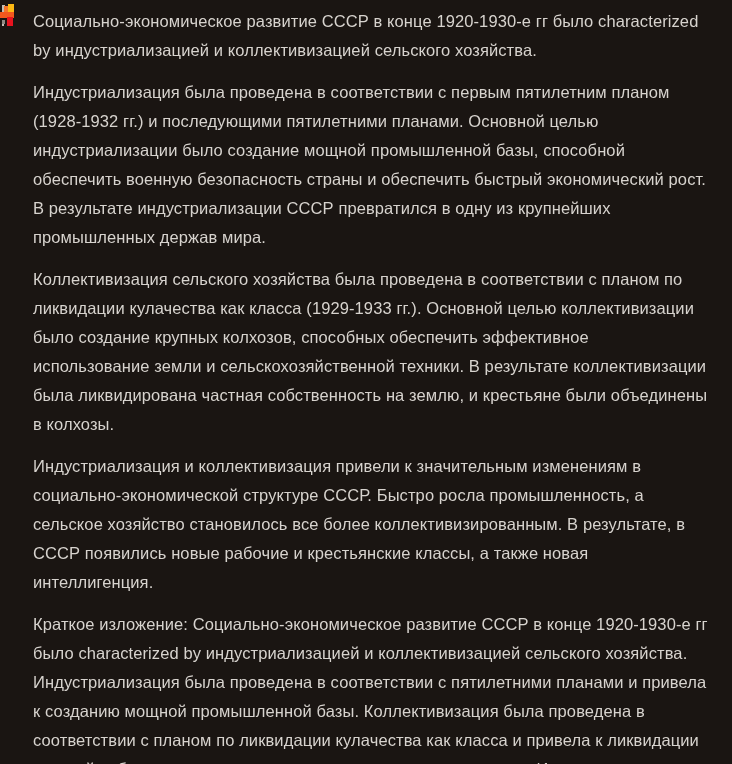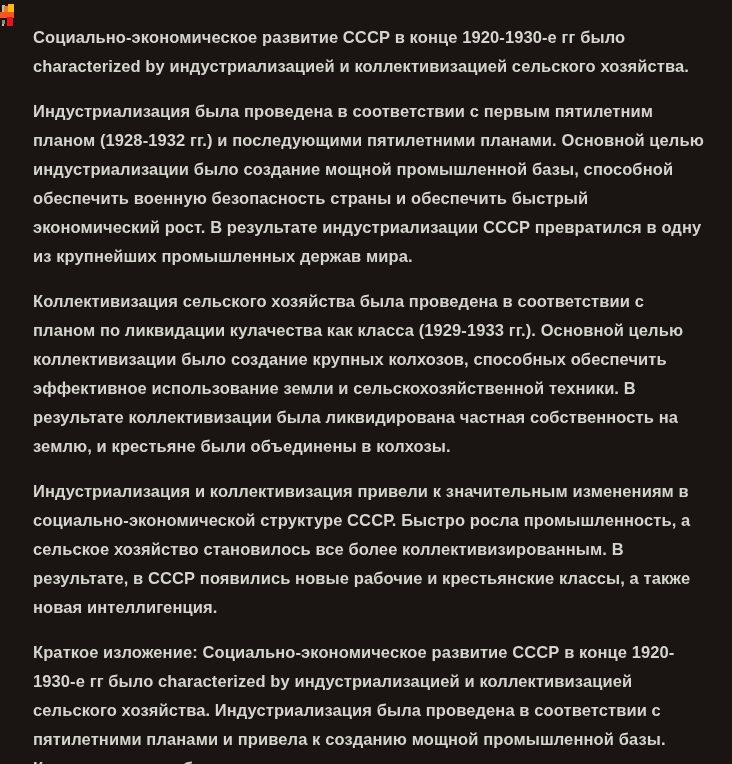--- a/index.html
+++ b/index.html
@@ -27,23 +27,22 @@
     position: absolute;
     left: 33px;
     top: 7px;
     width: 676px;
     color: #d7d3ce;
     font-size: 16.5px;
     line-height: 29px;
     letter-spacing: 0.1px;
   }
   .message-body p {
-    margin: 16px 0 13px 0;
+    margin: 0 0 13px 0;
     padding: 0;
-    font-weight: bold;
   }
 </style>
 </head>
 <body>
 
 <div class="canvas">
 
   <svg class="avatar" viewBox="0 0 14 23" xmlns="http://www.w3.org/2000/svg" aria-hidden="true">
     <rect x="2" y="1" width="3" height="7" fill="#c2bcb5"></rect>
     <rect x="4" y="2" width="4" height="8" fill="#f4742a"></rect>

